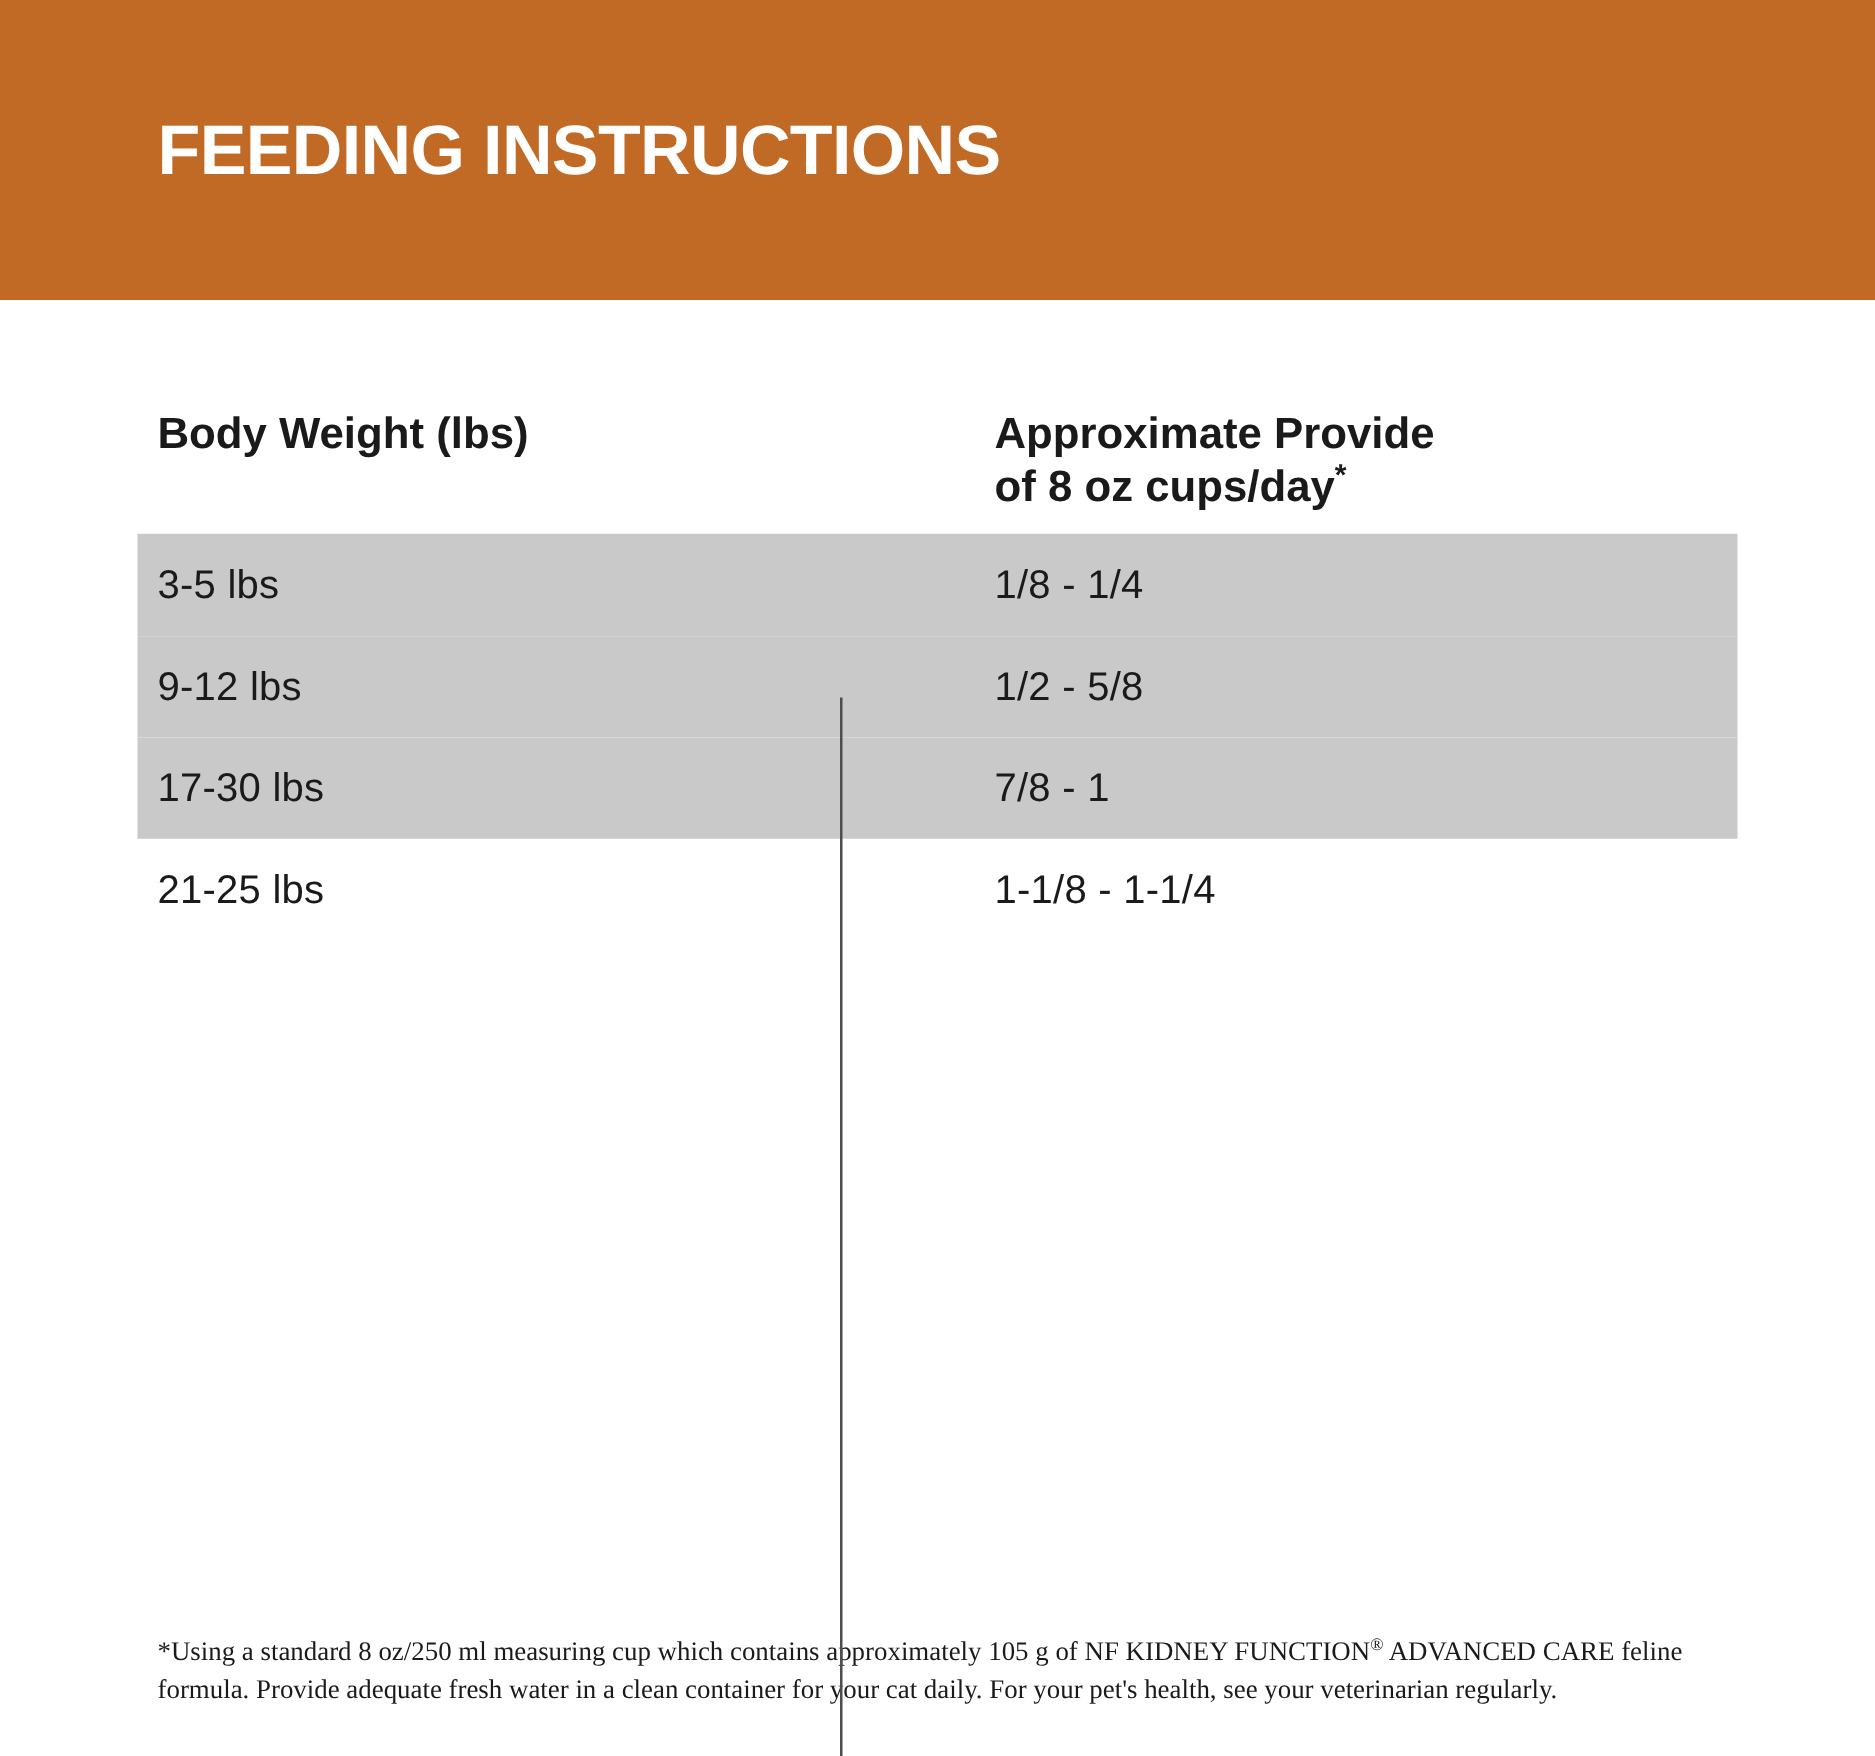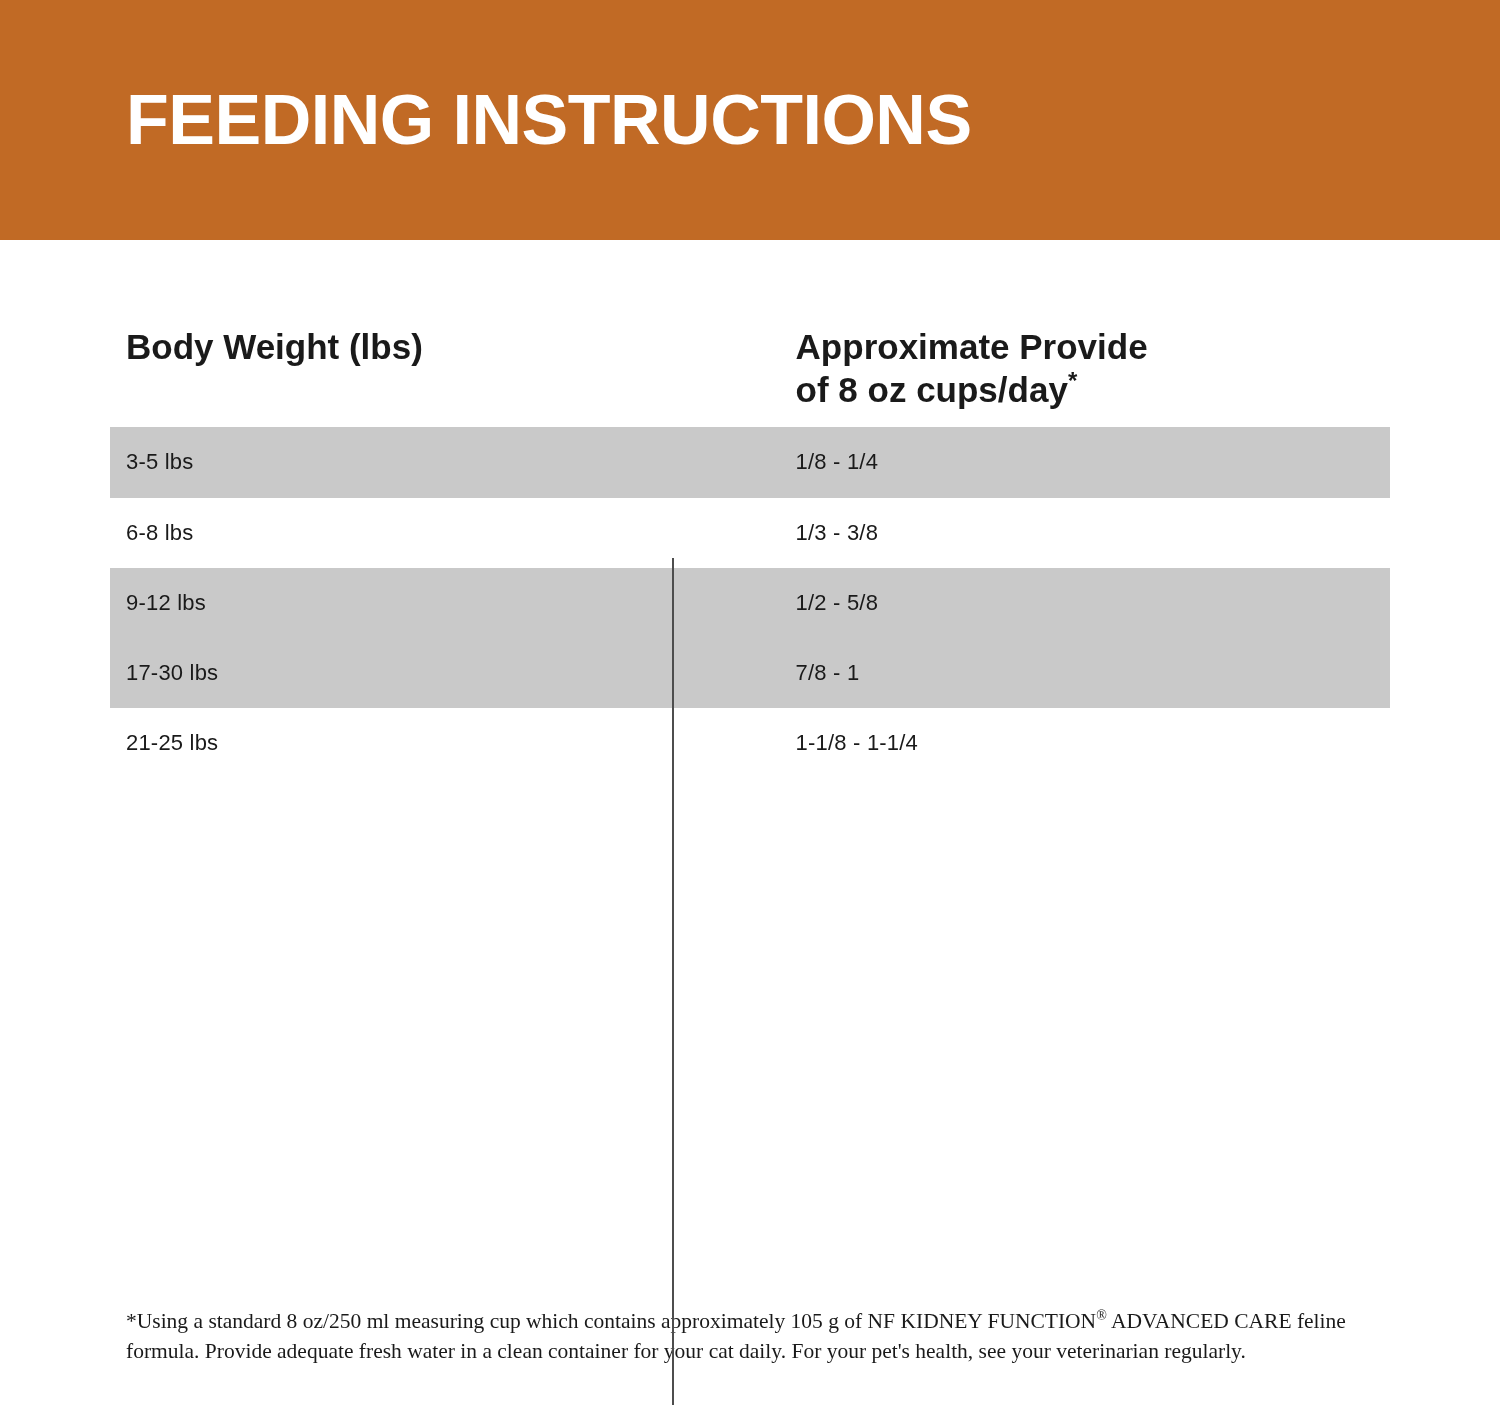--- a/index.html
+++ b/index.html
@@ -28,21 +28,21 @@
     width: 100%;
     height: 240px;
     background: #c16a25;
     display: flex;
     align-items: center;
     box-sizing: border-box;
     padding-left: 126px;
   }
   .header-title {
     color: #ffffff;
-    font-size: 70px;
+    font-size: 56px;
     font-weight: 700;
     letter-spacing: -0.5px;
     line-height: 1;
     font-family: "Liberation Sans", sans-serif;
   }
 
   
   .table-wrap {
     position: relative;
     margin: 0 auto;
@@ -74,21 +74,21 @@
   .feeding-table th.amount-head {
     padding-left: 84px;
   }
   .sup-star {
     font-size: 24px;
     vertical-align: super;
     line-height: 0;
   }
 
   .feeding-table td {
-    font-size: 22px;
+    font-size: 32px;
     font-weight: 400;
     color: #1a1a1a;
     padding: 23px 0 23px 16px;
     line-height: 1.1;
     font-family: "Liberation Sans", sans-serif;
     letter-spacing: 0.2px;
   }
   .feeding-table td.amount-cell {
     padding-left: 84px;
   }
@@ -149,24 +149,20 @@
             <span>Approximate Provide</span><br>
             <span>of 8 oz cups/day</span><span class="sup-star">*</span>
           </th>
         </tr>
       </thead>
       <tbody>
         <tr class="shaded">
           <td>3-5 lbs</td>
           <td class="amount-cell">1/8 - 1/4</td>
         </tr>
-        <tr>
-          <td>6-8 lbs</td>
-          <td class="amount-cell">1/3 - 3/8</td>
-        </tr>
         <tr class="shaded">
           <td>9-12 lbs</td>
           <td class="amount-cell">1/2 - 5/8</td>
         </tr>
         <tr class="shaded">
           <td>17-30 lbs</td>
           <td class="amount-cell">7/8 - 1</td>
         </tr>
         <tr>
           <td>21-25 lbs</td>

